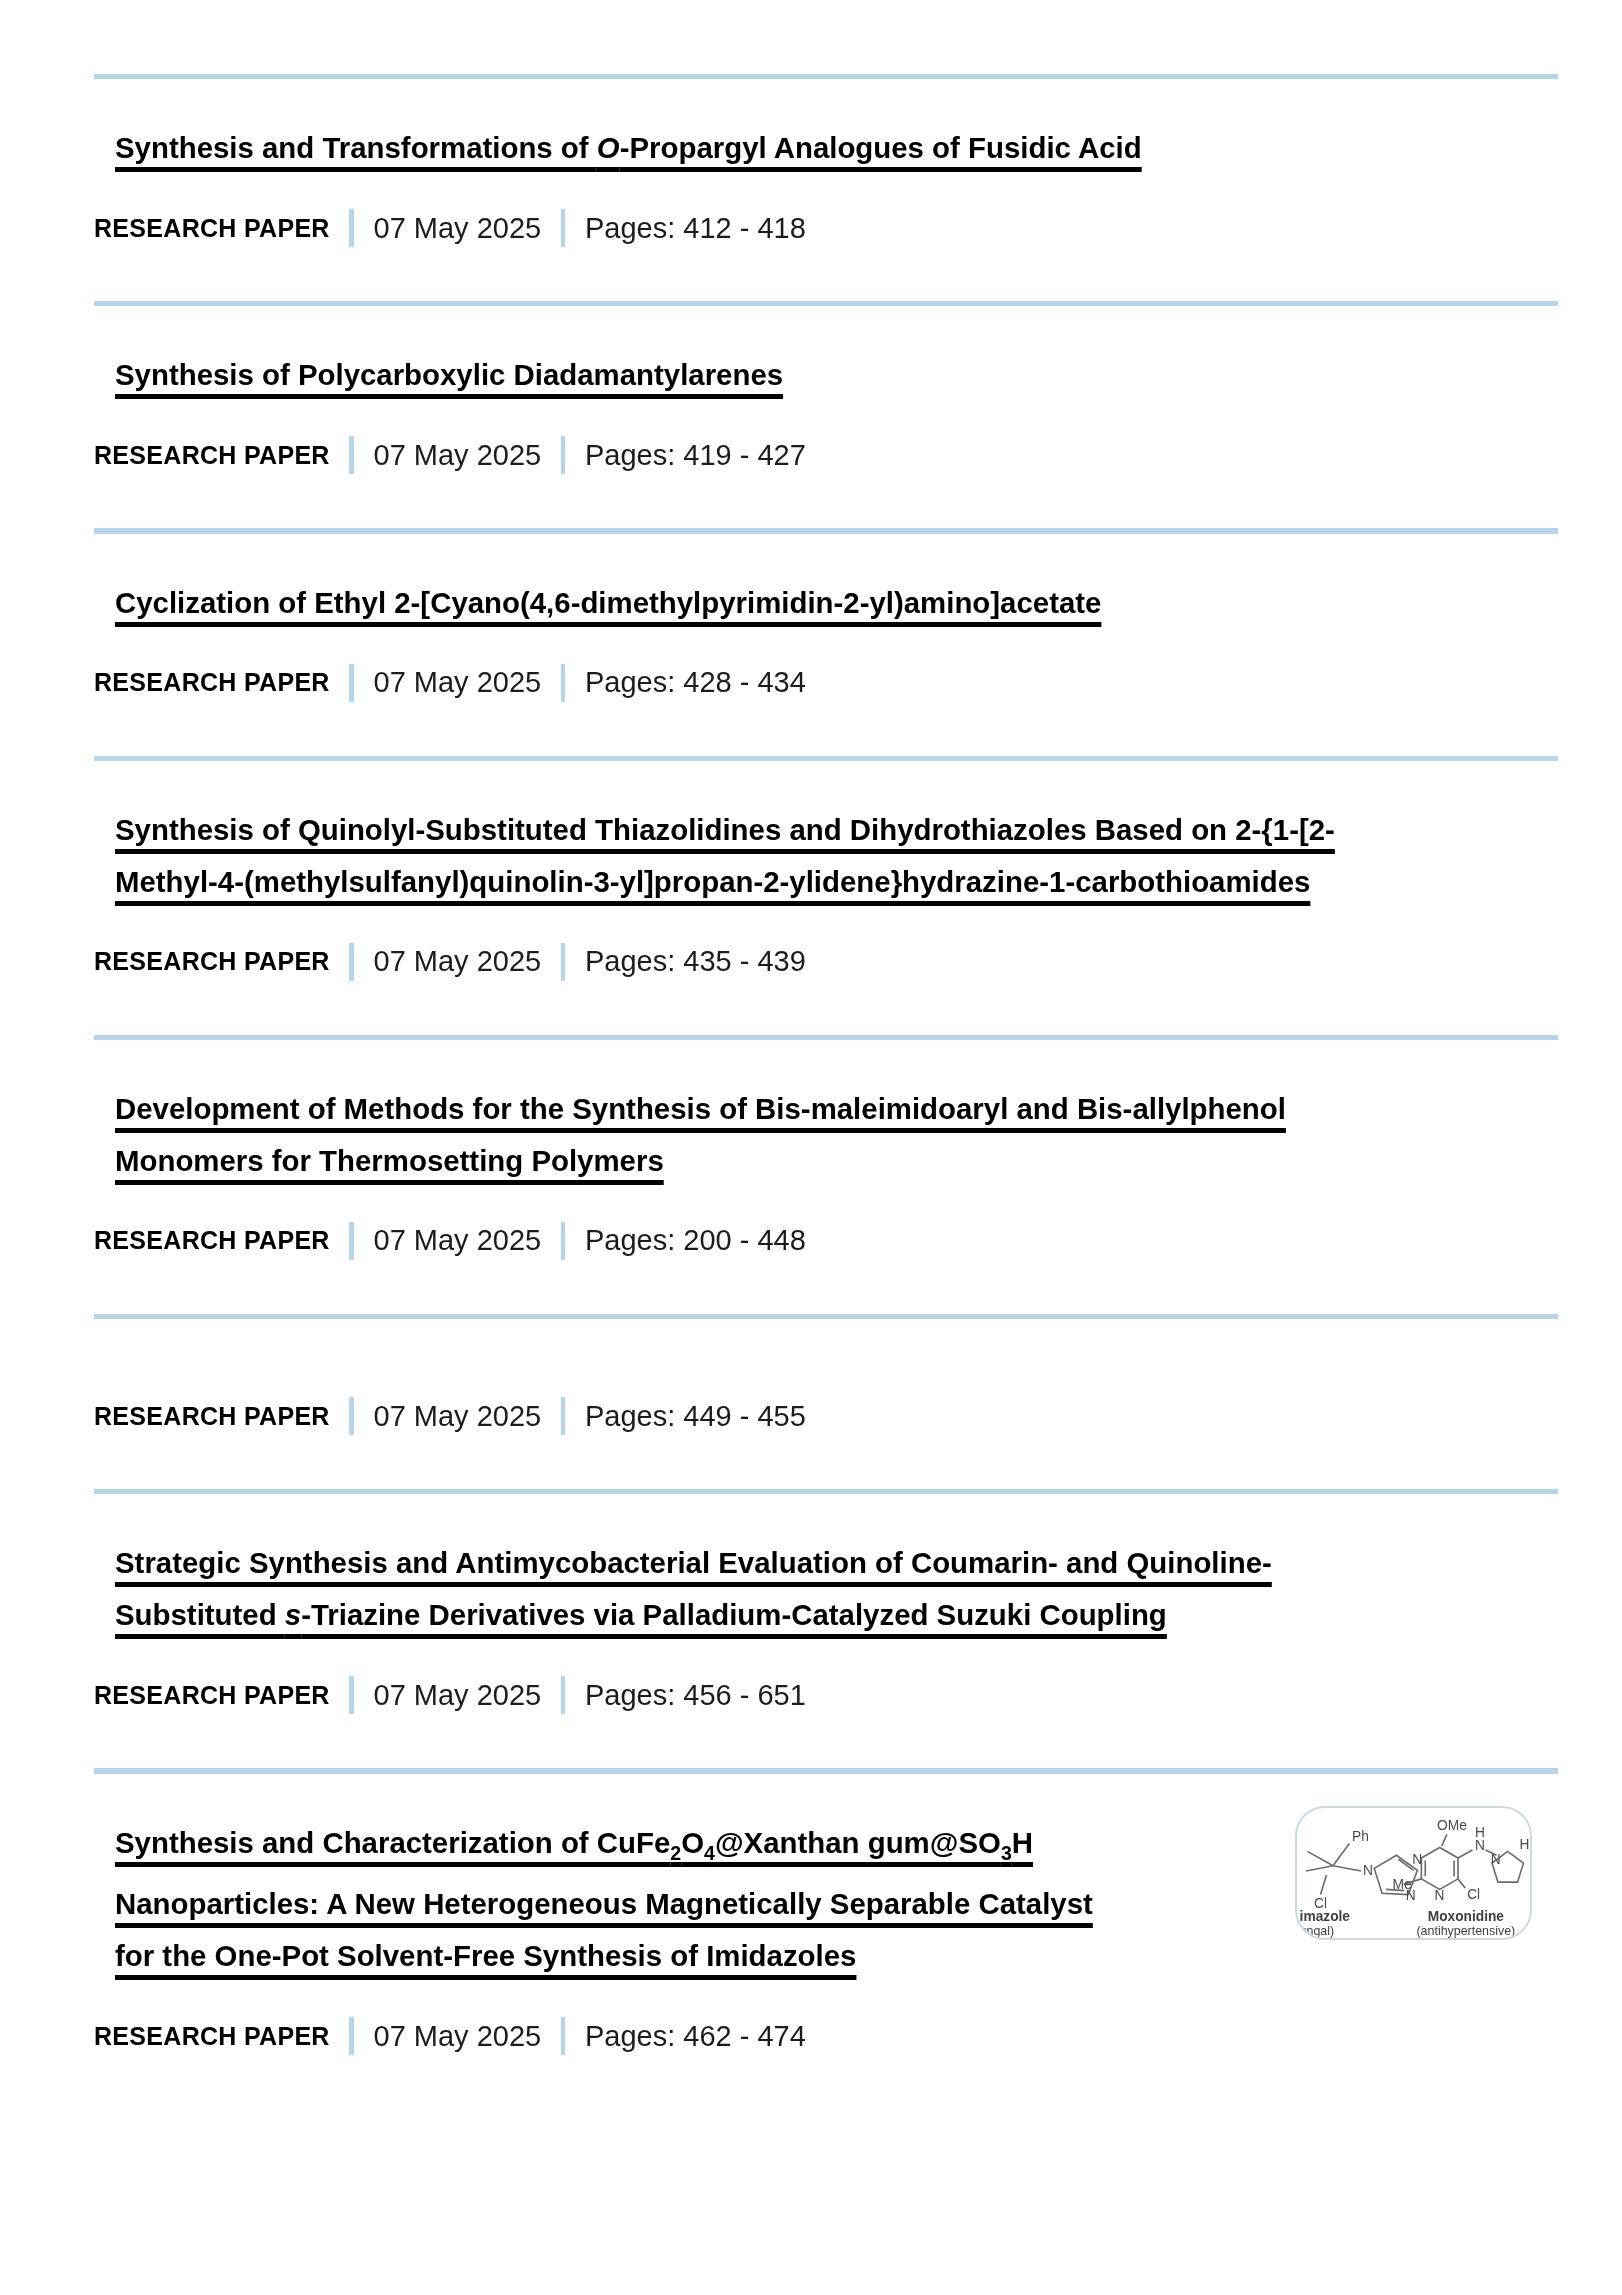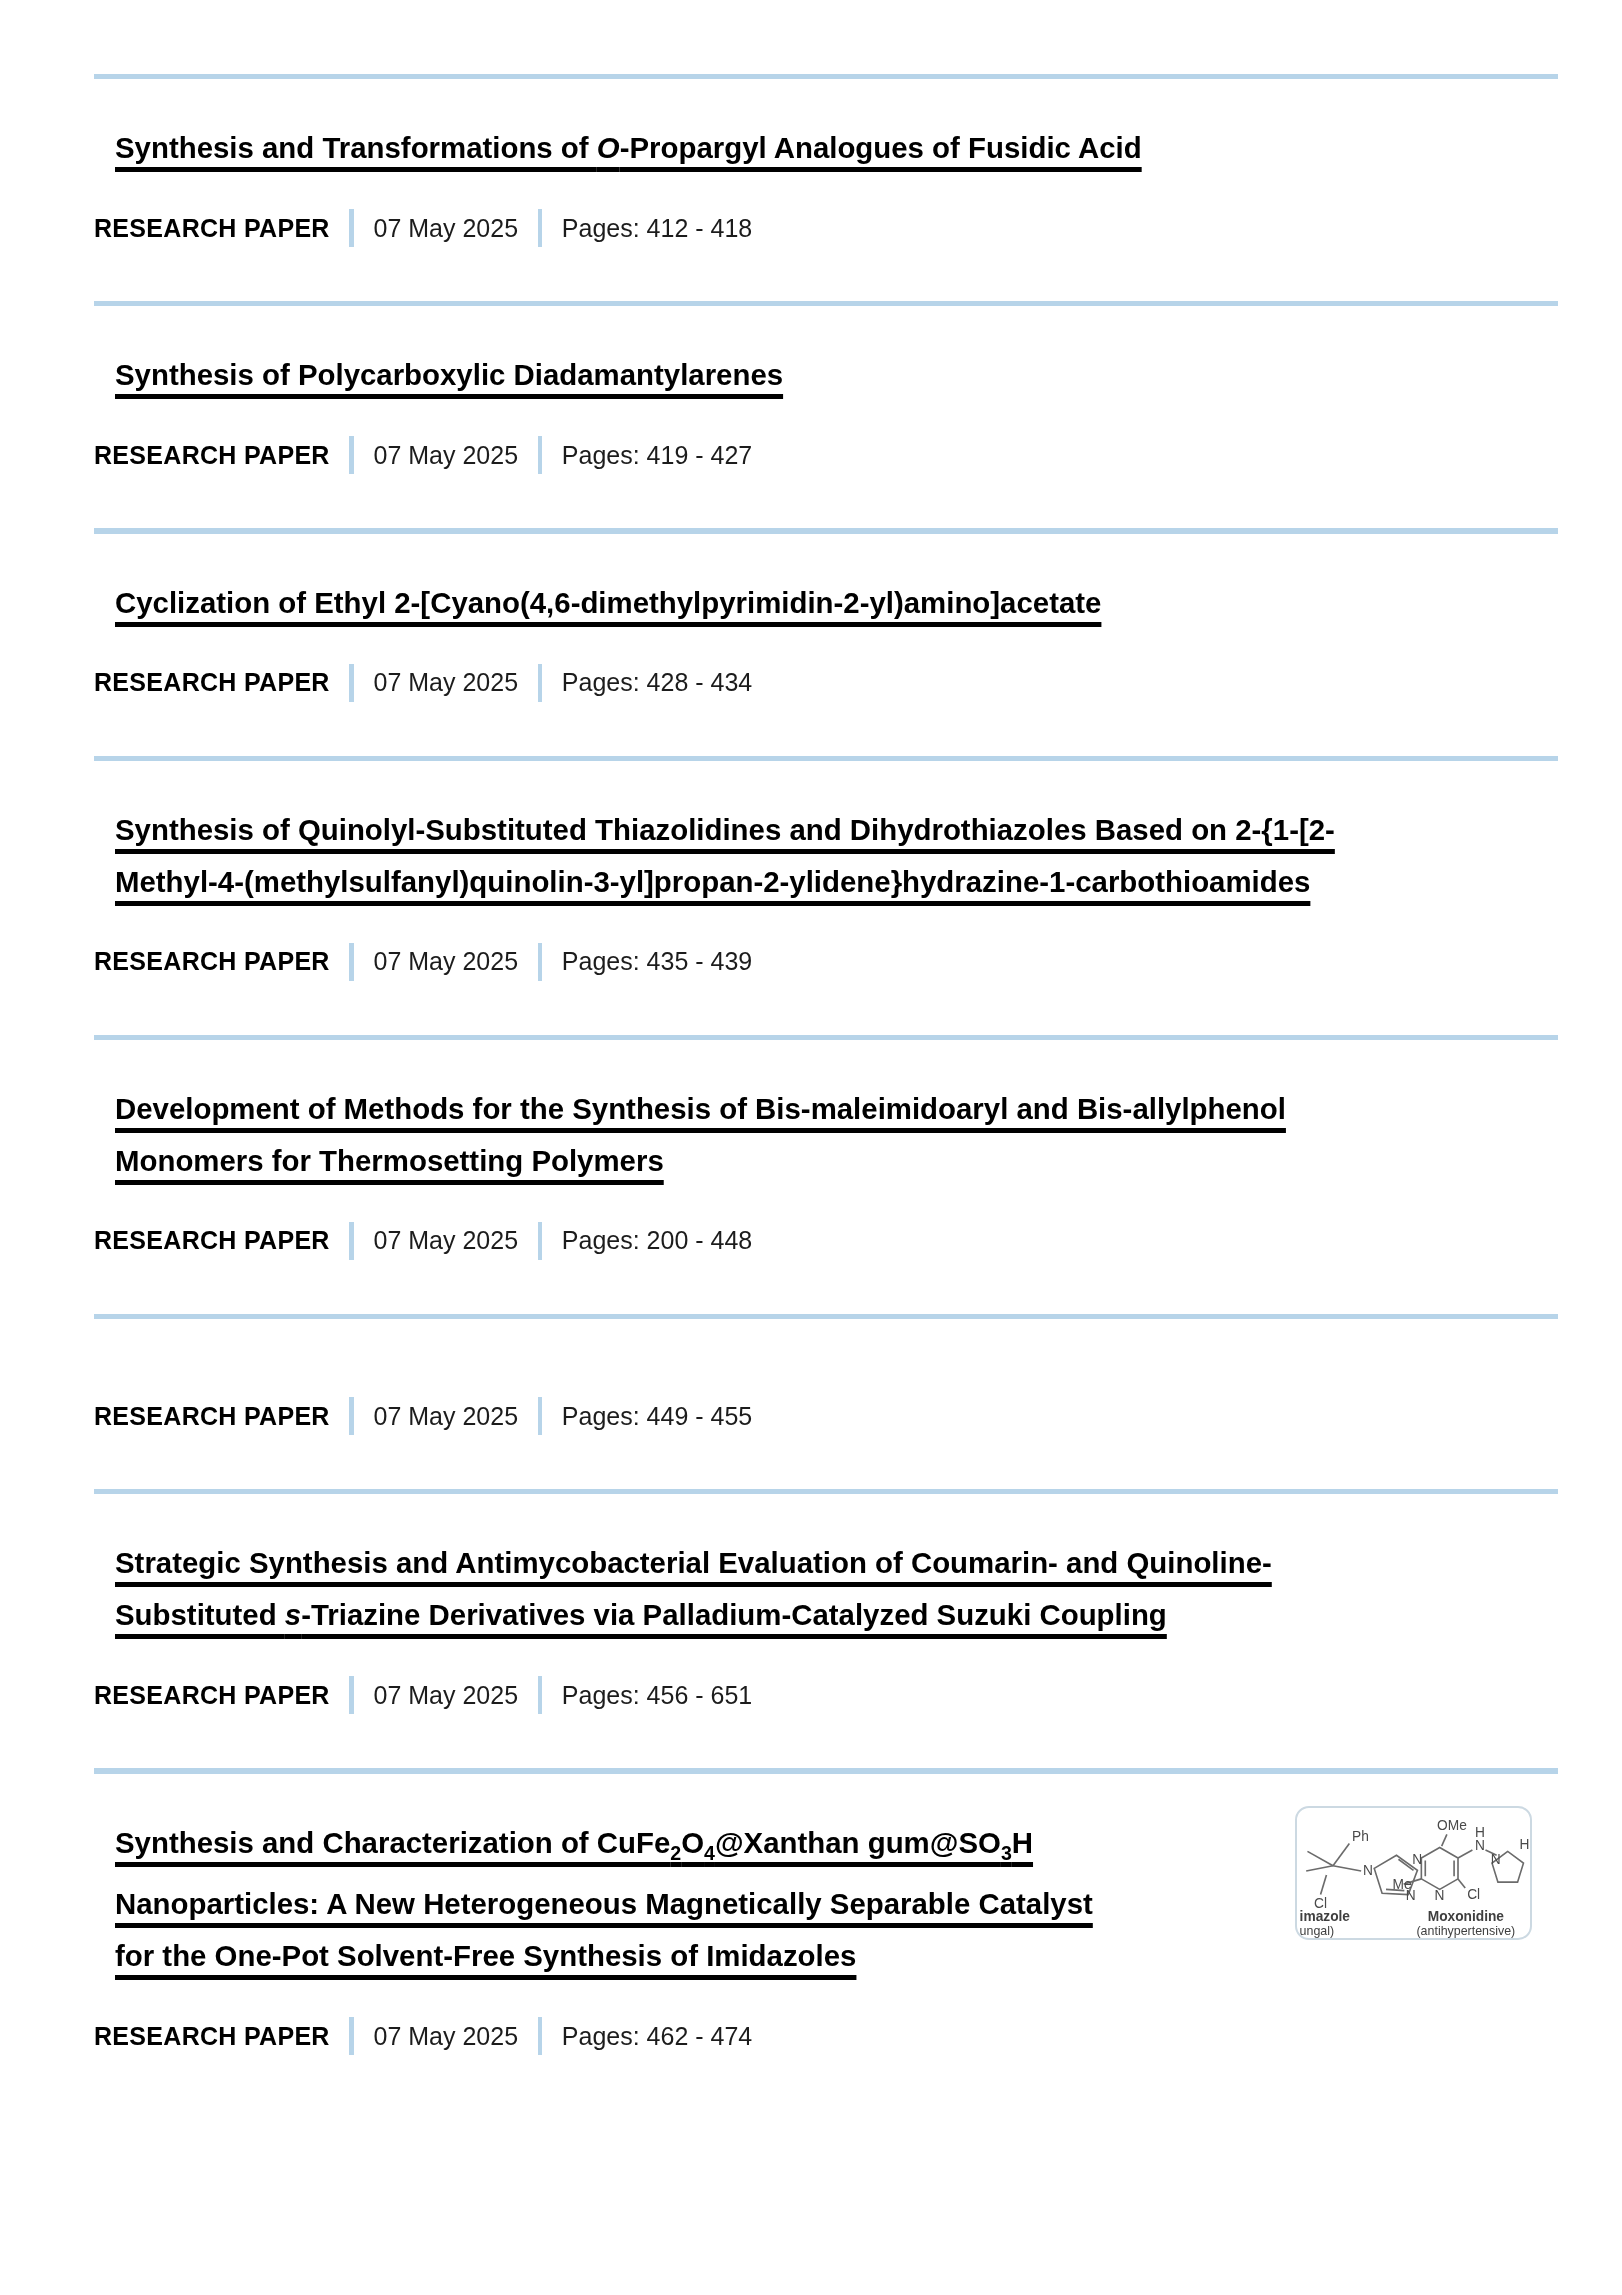--- a/index.html
+++ b/index.html
@@ -53,31 +53,31 @@
     color: #000000;
     letter-spacing: 0.3px;
   }
   .meta-divider {
     width: 4.6px;
     height: 38px;
     background: #b7d4e9;
     margin: 0 19.6px;
   }
   .meta-text {
-    font-size: 25px;
+    font-size: 29px;
     color: #1c1c1c;
   }
   .thumb-box {
     position: absolute;
     top: 32px;
     right: 26px;
     width: 233px;
     height: 130px;
     border: 2px solid #ccd9e2;
-    border-radius: 14px;
+    border-radius: 30px;
     background: #ffffff;
     overflow: hidden;
     cursor: pointer;
   }
   .thumb-box svg { display: block; }
 </style>
 </head>
 <body>
 
 <div class="content">

